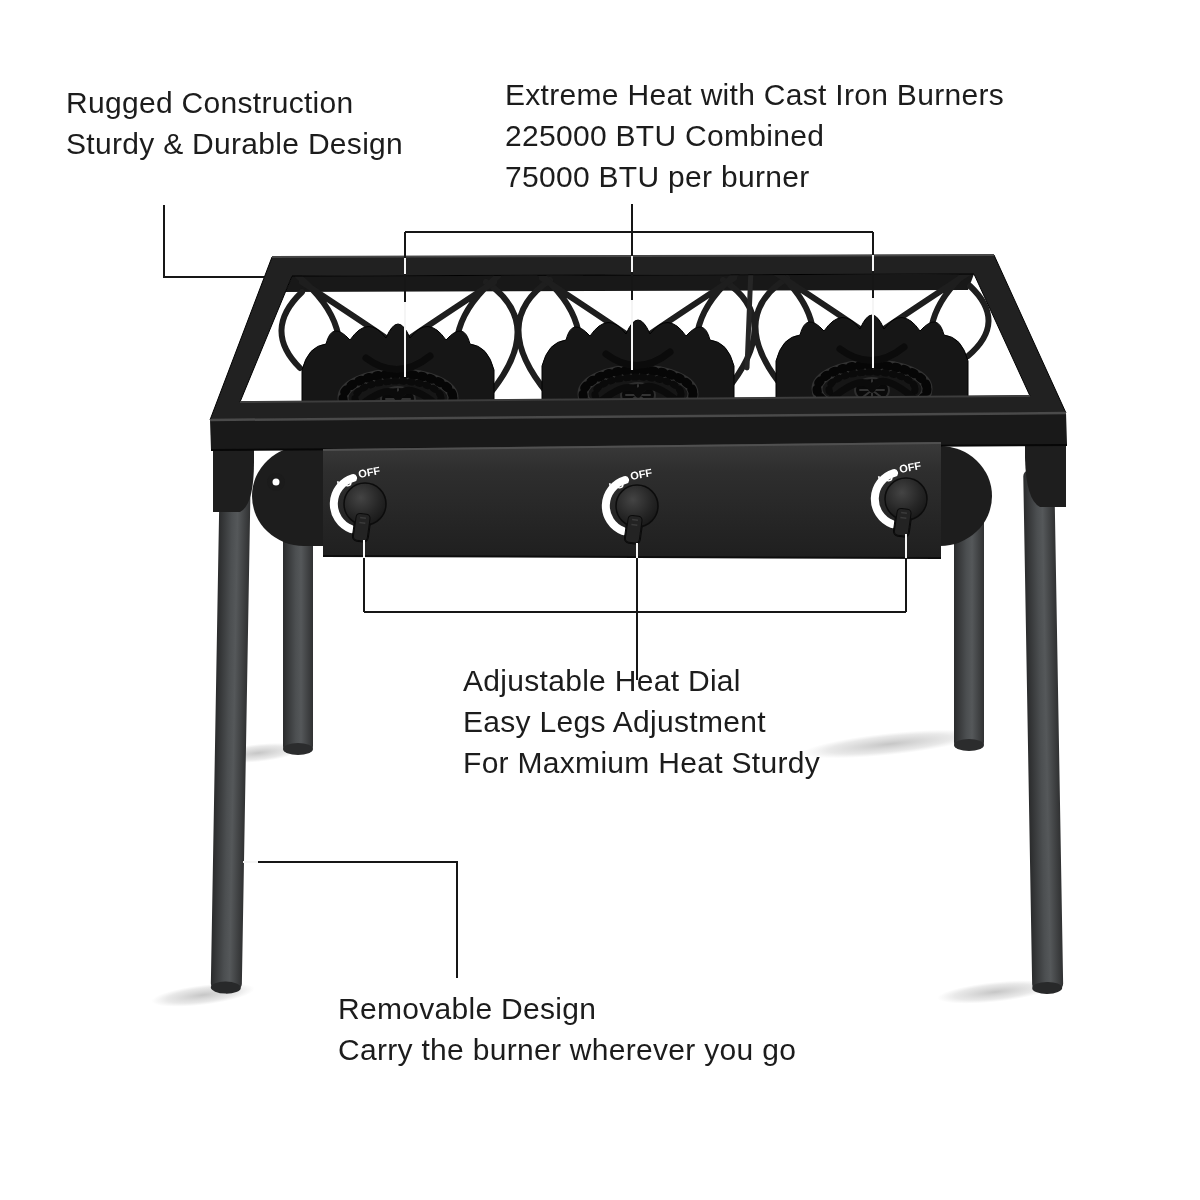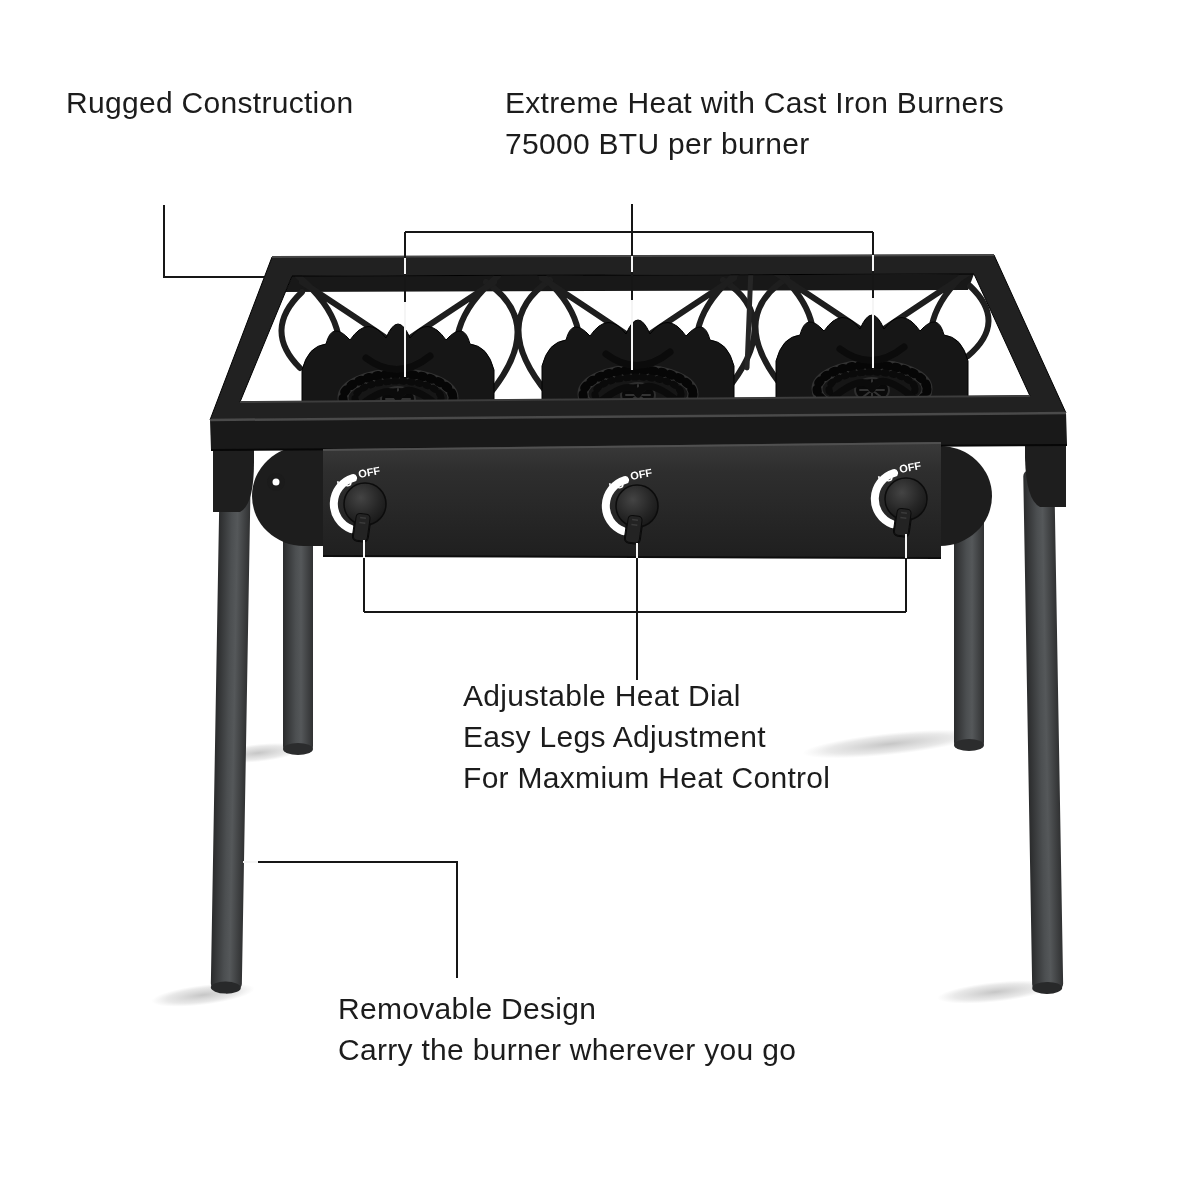--- a/index.html
+++ b/index.html
@@ -172,31 +172,33 @@
     <path d="M405,258 L405,274 M405,302 L405,377"></path>
     <path d="M632,256 L632,272 M632,300 L632,370"></path>
     <path d="M873,255 L873,271 M873,298 L873,368"></path>
     <path d="M364,540 L364,558 M637,543 L637,558 M906,534 L906,558"></path>
     <path d="M243,862 L258,862"></path>
   </g>
 </svg>
 
 <div class="ann" style="left:66px;top:82px">
   <div>Rugged Construction</div>
-</div>
-
-<div class="ann" style="left:505px;top:82px">
+  <div>Sturdy &amp; Durable Design</div>
+</div>
+
+<div class="ann" style="left:505px;top:74px">
   <div>Extreme Heat with Cast Iron Burners</div>
+  <div>225000 BTU Combined</div>
   <div>75000 BTU per burner</div>
 </div>
 
-<div class="ann" style="left:463px;top:675px">
+<div class="ann" style="left:463px;top:660px">
   <div>Adjustable Heat Dial</div>
   <div>Easy Legs Adjustment</div>
-  <div>For Maxmium Heat Control</div>
+  <div>For Maxmium Heat Sturdy</div>
 </div>
 
 <div class="ann" style="left:338px;top:988px">
   <div>Removable Design</div>
   <div>Carry the burner wherever you go</div>
 </div>
 
 </div>
 
 </body></html>

